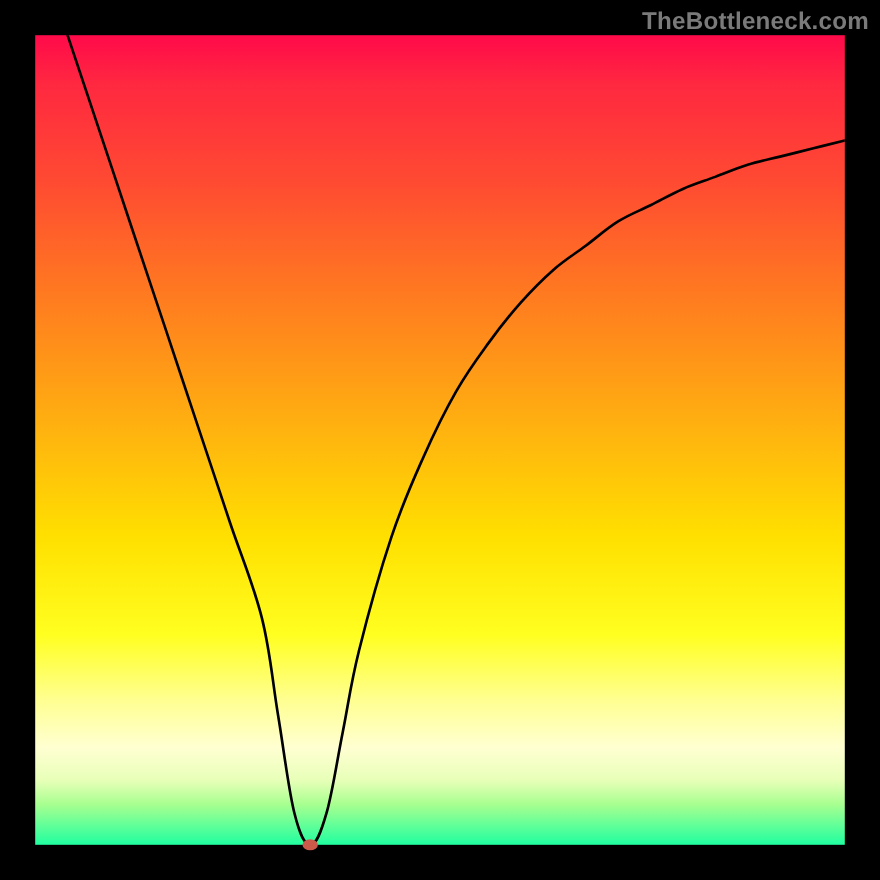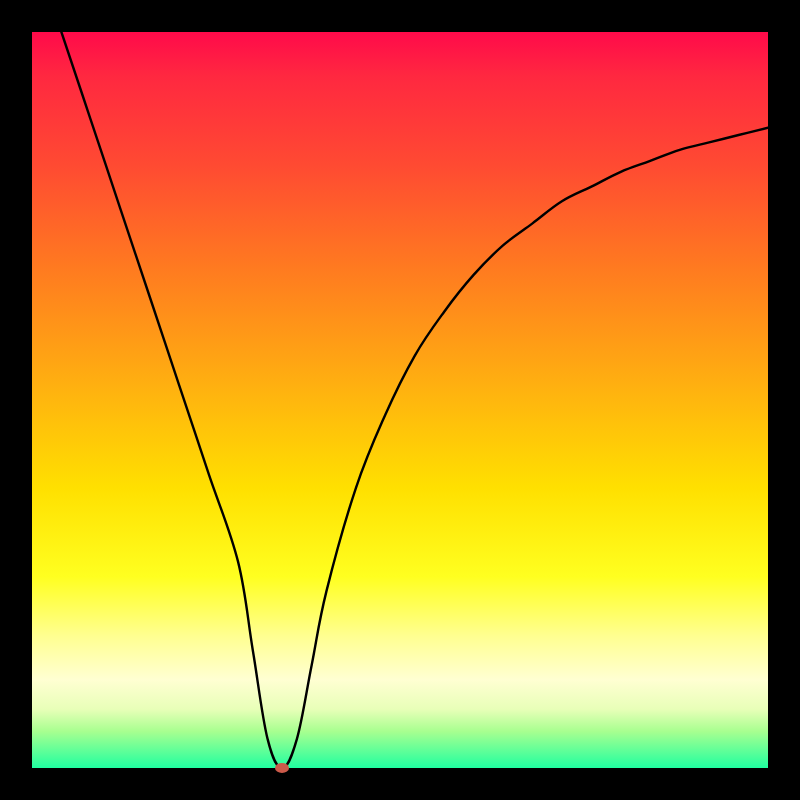--- a/index.html
+++ b/index.html
@@ -53,19 +53,20 @@
     height: 10px;
     border-radius: 50%;
     background: #cc5a4a;
     transform: translate(-50%, -50%);
   }
 </style>
 </head>
 <body>
 
 <div class="frame">
+  <div class="watermark">TheBottleneck.com</div>
   <div class="plot-area">
     <svg class="curve" viewBox="0 0 736 736" preserveAspectRatio="none">
       <path id="curve-path" fill="none" stroke="#000000" stroke-width="2.4" stroke-linecap="round" stroke-linejoin="round" d="M 29.4 0.0 C 34.7 15.9, 48.3 56.5, 58.9 88.3 C 69.5 120.1, 77.7 144.8, 88.3 176.6 C 98.9 208.4, 107.2 233.2, 117.8 265.0 C 128.4 296.8, 136.6 321.5, 147.2 353.3 C 157.8 385.1, 166.0 409.8, 176.6 441.6 C 187.2 473.4, 198.1 498.1, 206.1 529.9 C 214.0 561.7, 215.5 586.4, 220.8 618.2 C 226.1 650.0, 230.2 685.4, 235.5 706.6 C 240.8 727.8, 244.9 736.0, 250.2 736.0 C 255.5 736.0, 259.7 725.1, 265.0 706.6 C 270.3 688.0, 274.4 659.5, 279.7 633.0 C 285.0 606.5, 286.5 591.2, 294.4 559.4 C 302.3 527.6, 313.2 488.1, 323.8 456.3 C 334.4 424.5, 342.7 406.6, 353.3 382.7 C 363.9 358.9, 372.1 342.4, 382.7 323.8 C 393.3 305.3, 401.6 294.3, 412.2 279.7 C 422.8 265.1, 431.0 254.8, 441.6 242.9 C 452.2 231.0, 460.4 222.7, 471.0 213.4 C 481.6 204.2, 489.9 199.3, 500.5 191.4 C 511.1 183.4, 519.3 175.9, 529.9 169.3 C 540.5 162.7, 548.8 159.9, 559.4 154.6 C 570.0 149.3, 578.2 144.5, 588.8 139.8 C 599.4 135.2, 607.6 132.8, 618.2 128.8 C 628.8 124.8, 637.1 121.1, 647.7 117.8 C 658.3 114.4, 666.5 113.0, 677.1 110.4 C 687.7 107.8, 696.0 105.7, 706.6 103.0 C 717.2 100.4, 730.7 97.0, 736.0 95.7"></path>
     </svg>
     <div class="marker" id="marker" style="left: 250.24px; top: 736px; background: rgb(204, 90, 74);"></div>
   </div>
 </div>
 
 </body></html>

